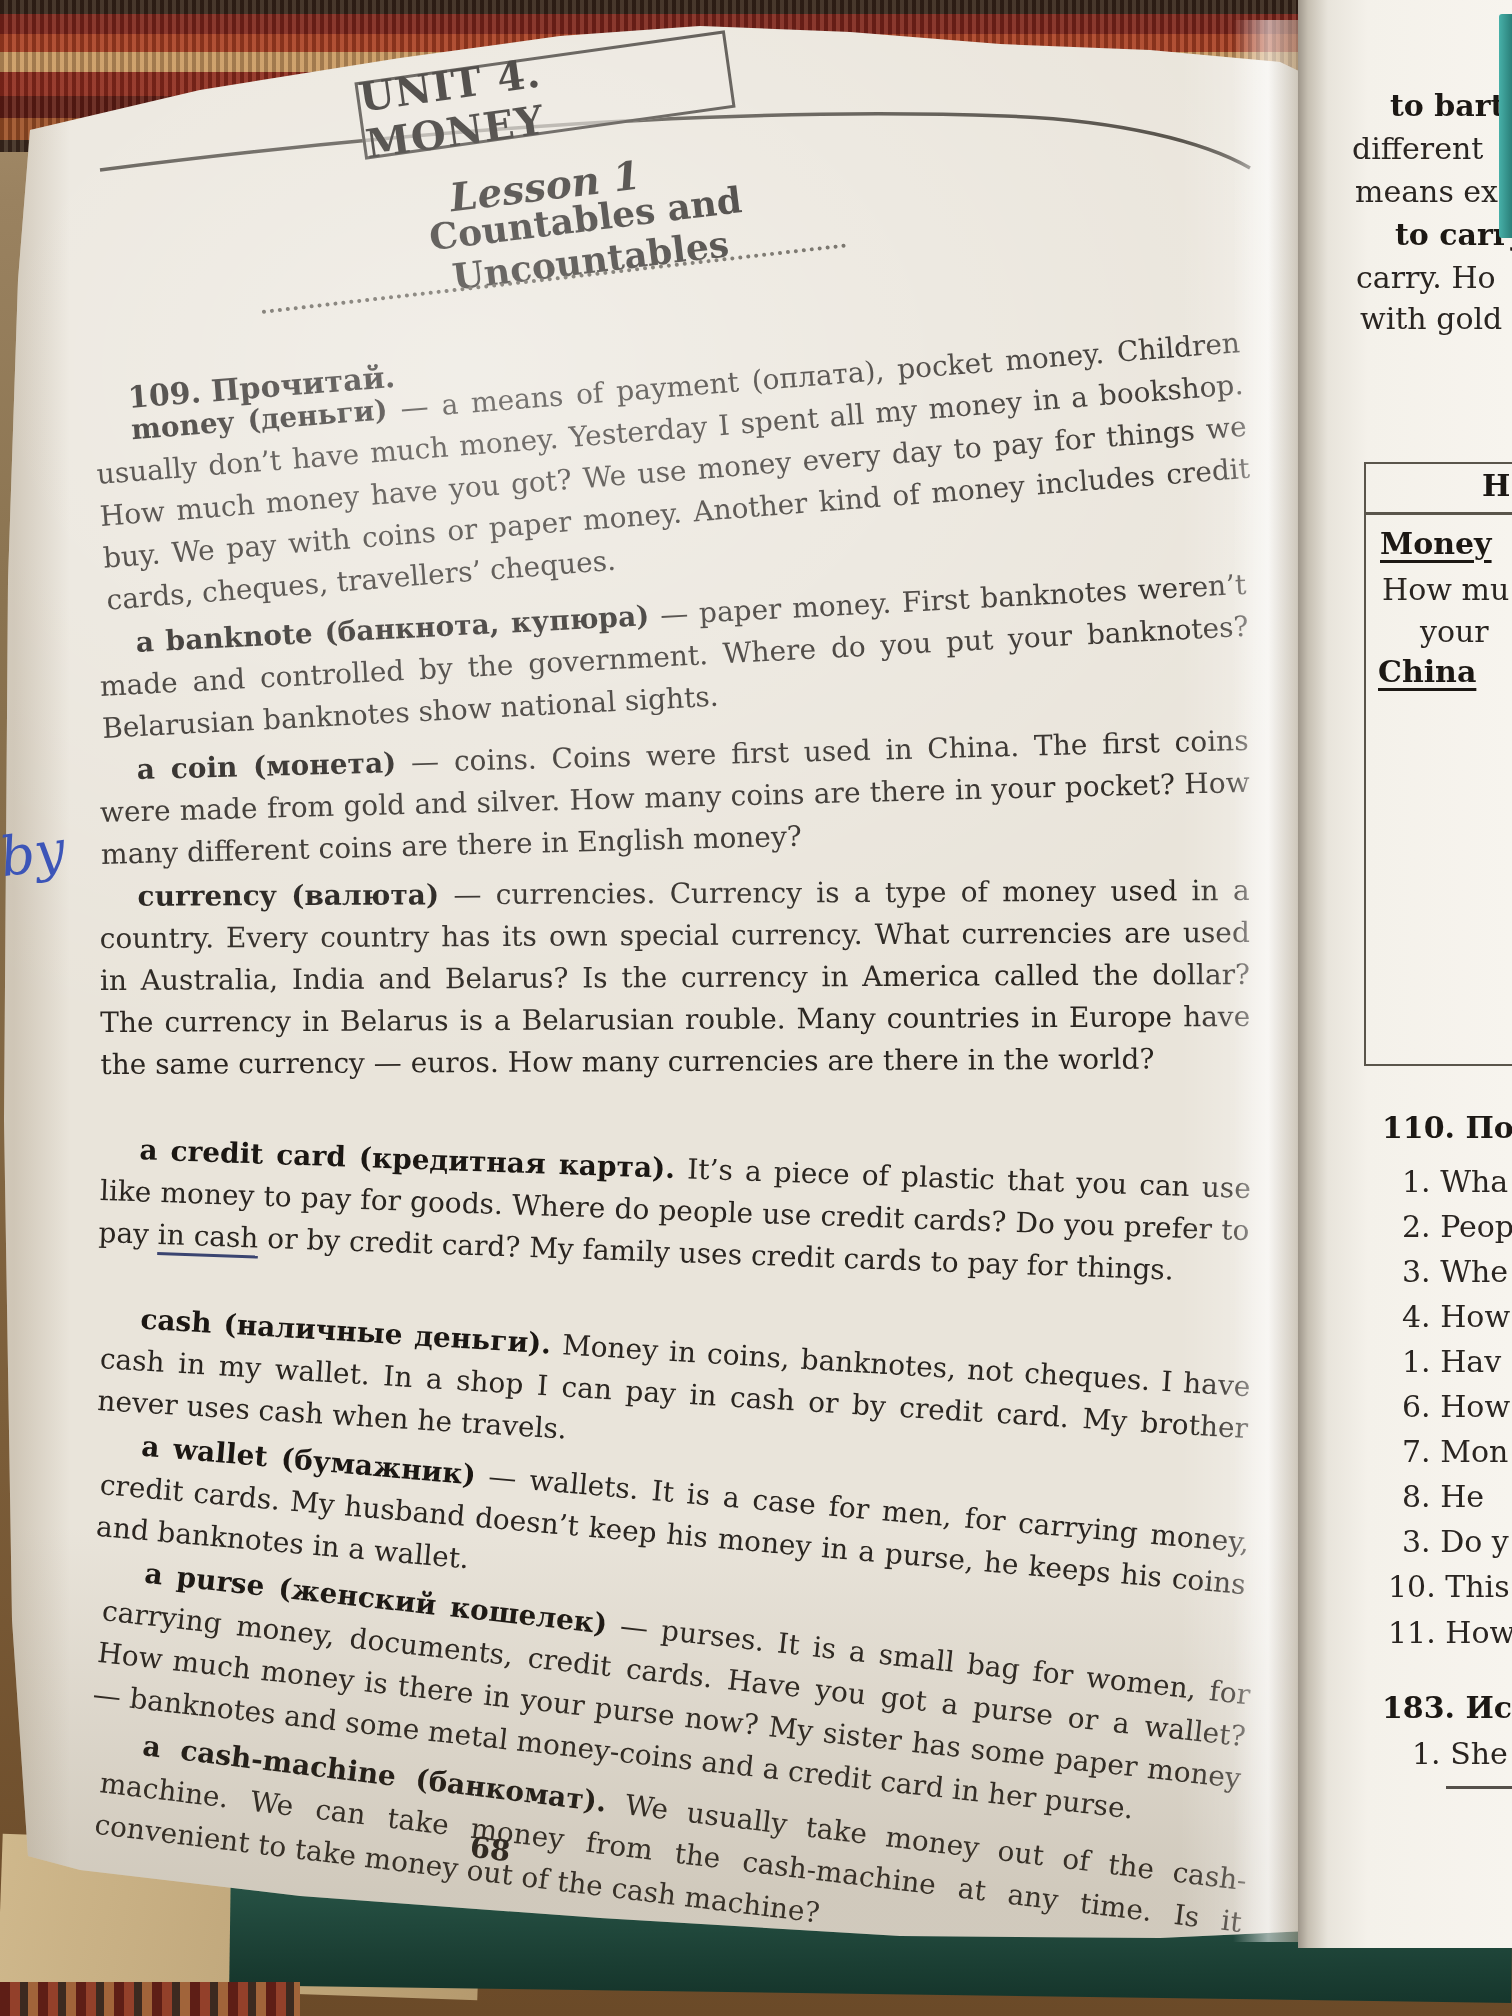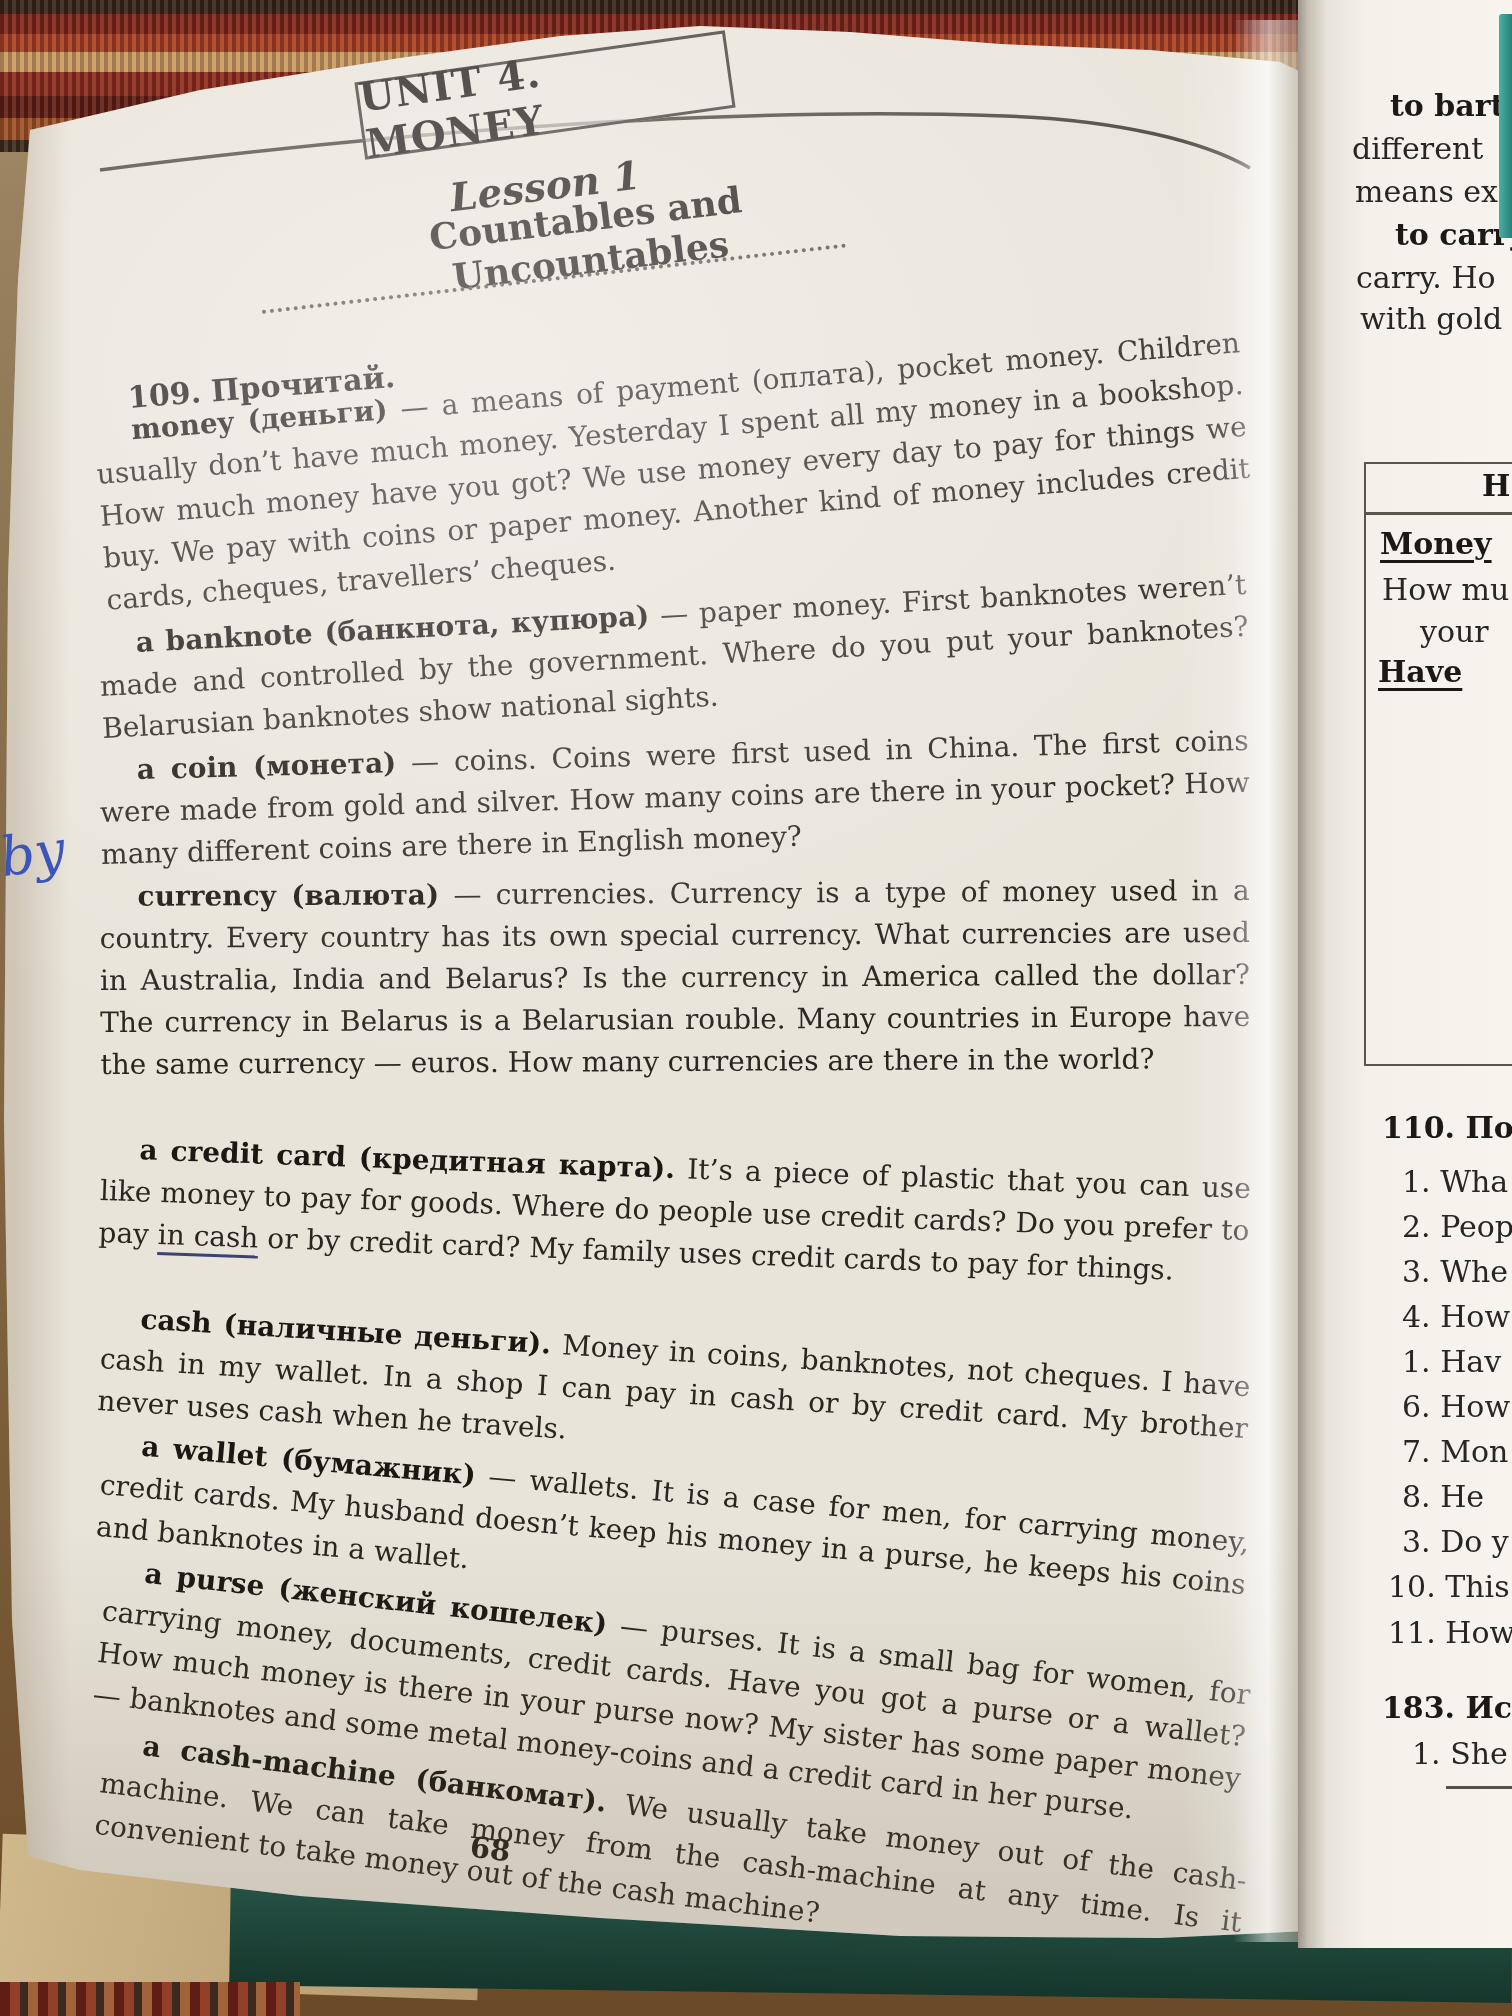--- a/index.html
+++ b/index.html
@@ -141,21 +141,21 @@
     <div class="rp-line rp-bold" style="left:97px;top:217px">to carry</div>
     <div class="rp-line" style="left:58px;top:260px">carry. Ho</div>
     <div class="rp-line" style="left:62px;top:301px">with gold</div>
 
     <div class="rp-table"></div>
     <div class="rp-table-header-line"></div>
     <div class="rp-line rp-bold" style="left:184px;top:468px">H</div>
     <div class="rp-line rp-bold rp-underline" style="left:82px;top:526px">Money</div>
     <div class="rp-line" style="left:84px;top:572px">How mu</div>
     <div class="rp-line" style="left:122px;top:614px">your</div>
-    <div class="rp-line rp-bold rp-underline" style="left:80px;top:654px">Have</div>
+    <div class="rp-line rp-bold rp-underline" style="left:80px;top:654px">China</div>
 
     <div class="rp-line rp-bold" style="left:84px;top:1110px">110. По</div>
 
     <div class="rp-line" style="left:104px;top:1164px">1. Wha</div>
     <div class="rp-line" style="left:104px;top:1209px">2. Peop</div>
     <div class="rp-line" style="left:104px;top:1254px">3. Whe</div>
     <div class="rp-line" style="left:104px;top:1299px">4. How</div>
     <div class="rp-line" style="left:104px;top:1344px">1. Hav</div>
     <div class="rp-line" style="left:104px;top:1389px">6. How</div>
     <div class="rp-line" style="left:104px;top:1434px">7. Mon</div>

